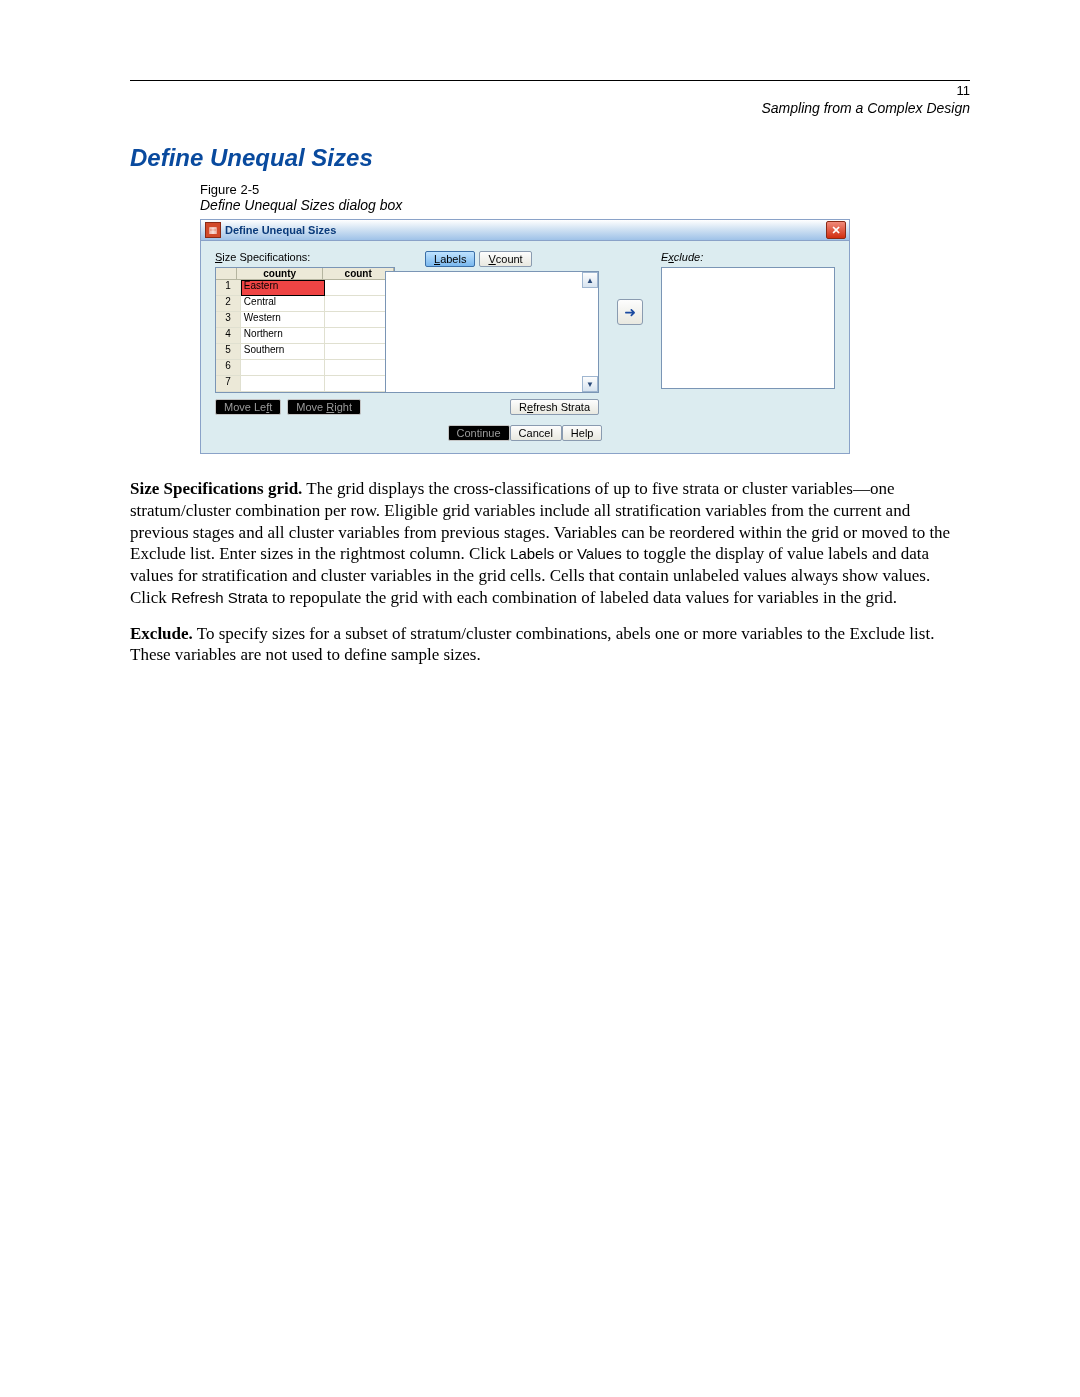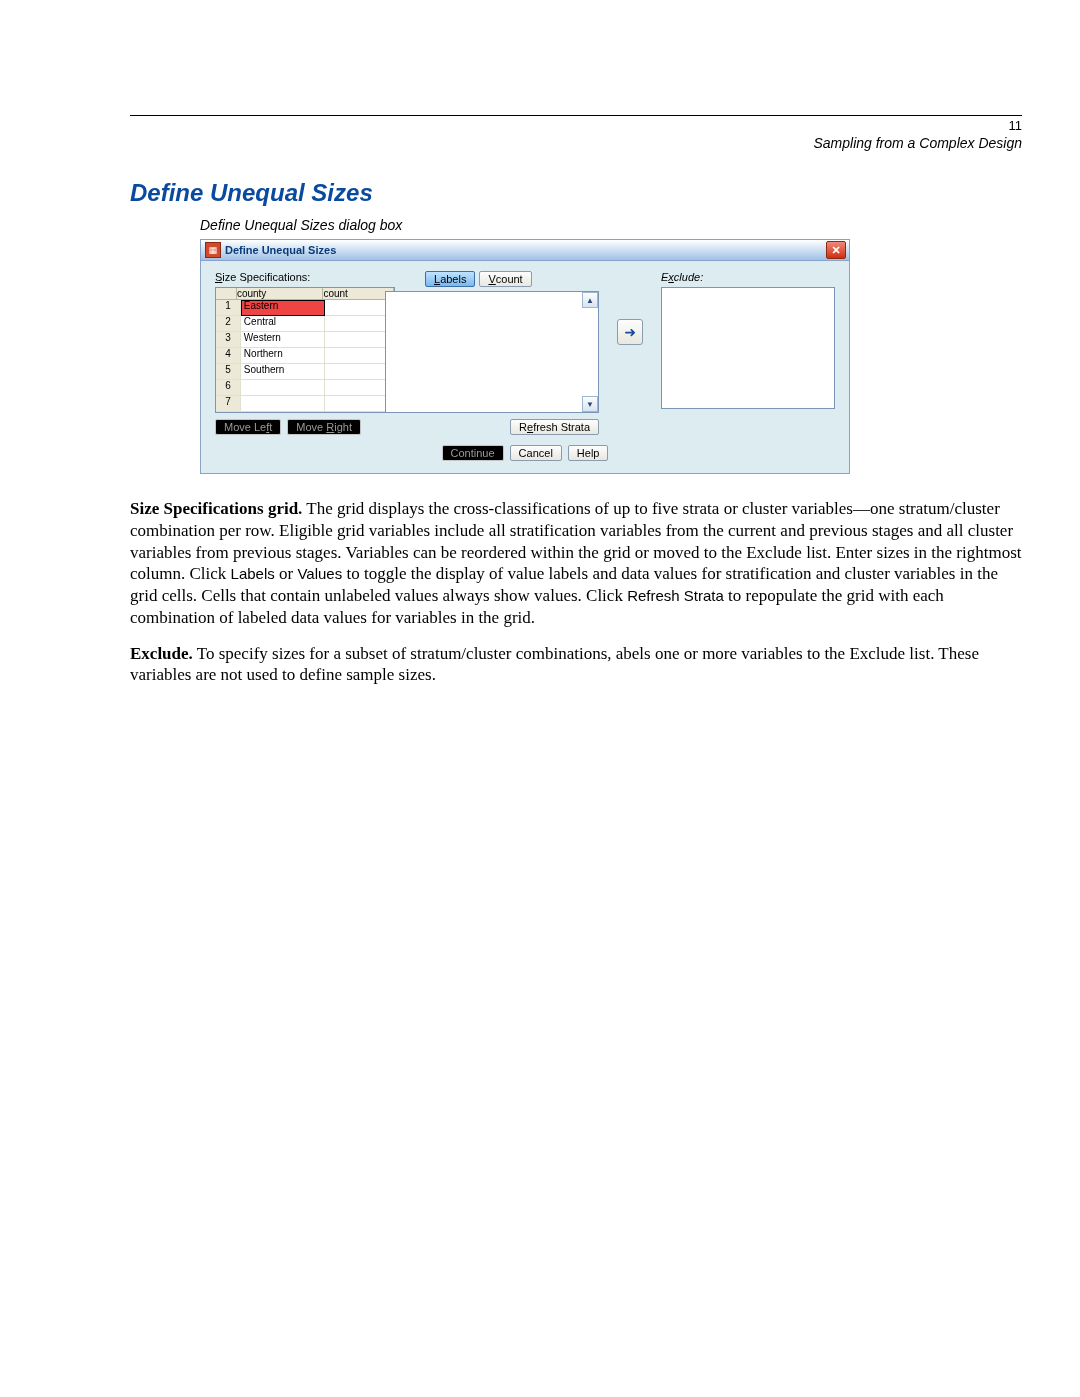--- a/index.html
+++ b/index.html
@@ -5,22 +5,21 @@
   body {
     margin: 0;
     padding: 0;
     background: #fff;
     font-family: "Times New Roman", Times, serif;
     font-size: 16px;
     color: #000;
     width: 1080px;
   }
   .page {
-    padding: 80px 58px 0 130px;
-    margin-top: 35px;
+    padding: 80px 110px 0 130px;
   }
   .top-rule {
     border-top: 1px solid #000;
     margin-bottom: 2px;
   }
   .header-row {
     display: flex;
     justify-content: flex-end;
     align-items: baseline;
     gap: 12px;
@@ -131,21 +130,21 @@
 
   .grid {
     border: 1px solid #7a95b5;
     background: #fff;
     width: 178px;
   }
   .grid-header {
     display: flex;
     background: #ece9d8;
   }
-  .grid-header .cell { border-right: 1px solid #b5b5a0; border-bottom: 1px solid #b5b5a0; font-weight: normal; }
+  .grid-header .cell { border-right: 1px solid #b5b5a0; border-bottom: 1px solid #b5b5a0; font-weight: bold; text-align:center; }
   .grid-row { display:flex; height:16px; }
   .grid-row .cell { border-right:1px solid #e0e0d0; border-bottom:1px solid #e0e0d0; padding:0 3px; overflow:hidden; }
   .rownum { width:20px; background:#ece9d8; text-align:center; font-size:10px; }
   .c-county { width:86px; font-size:10px; }
   .c-count  { width:70px; font-size:10px; }
   .selected-cell { background:#ef4444; outline:1px solid #000; outline-offset:-1px; }
 
   .btn {
     font-family: Tahoma, Arial, sans-serif;
     font-size: 11px;
@@ -180,21 +179,21 @@
     background:linear-gradient(#fdfdfd,#e8e8e0);
     display:flex; align-items:center; justify-content:center;
     margin-top: 48px;
   }
   .arrow-glyph { color:#1a4aa0; font-size:14px; }
 
   .move-row { display:flex; gap:6px; margin-top:6px; }
   .refresh-row { text-align:right; margin-top:6px; }
   .bottom-btn-row {
     text-align:center; margin-top:10px;
-    display:flex; gap:6px; justify-content:center;
+    display:flex; gap:0; justify-content:center;
   }
 
   
   p.body {
     font-size: 17px;
     line-height: 1.28;
     margin: 0 0 14px 0;
     text-align: left;
   }
   .sans-inline { font-family: Arial, Helvetica, sans-serif; font-size: 15px; }
@@ -204,20 +203,21 @@
 <body>
 
 <div class="page">
   <div class="top-rule"></div>
   <div class="header-row">
     <span class="page-number">11</span>
   </div>
   <div class="header-sub">Sampling from a Complex Design</div>
 
   <h2 class="section-title">Define Unequal Sizes</h2>
+  <div class="fig-label">Figure 2-5</div>
   <div class="fig-caption">Define Unequal Sizes dialog box</div>
 
   <div class="dialog-wrap">
     <div class="titlebar">
       <span class="app-icon">▦</span>
       <span class="titlebar-text">Define Unequal Sizes</span>
       <span class="close-btn">✕</span>
     </div>
     <div class="dialog-body">
       <div class="row1">

